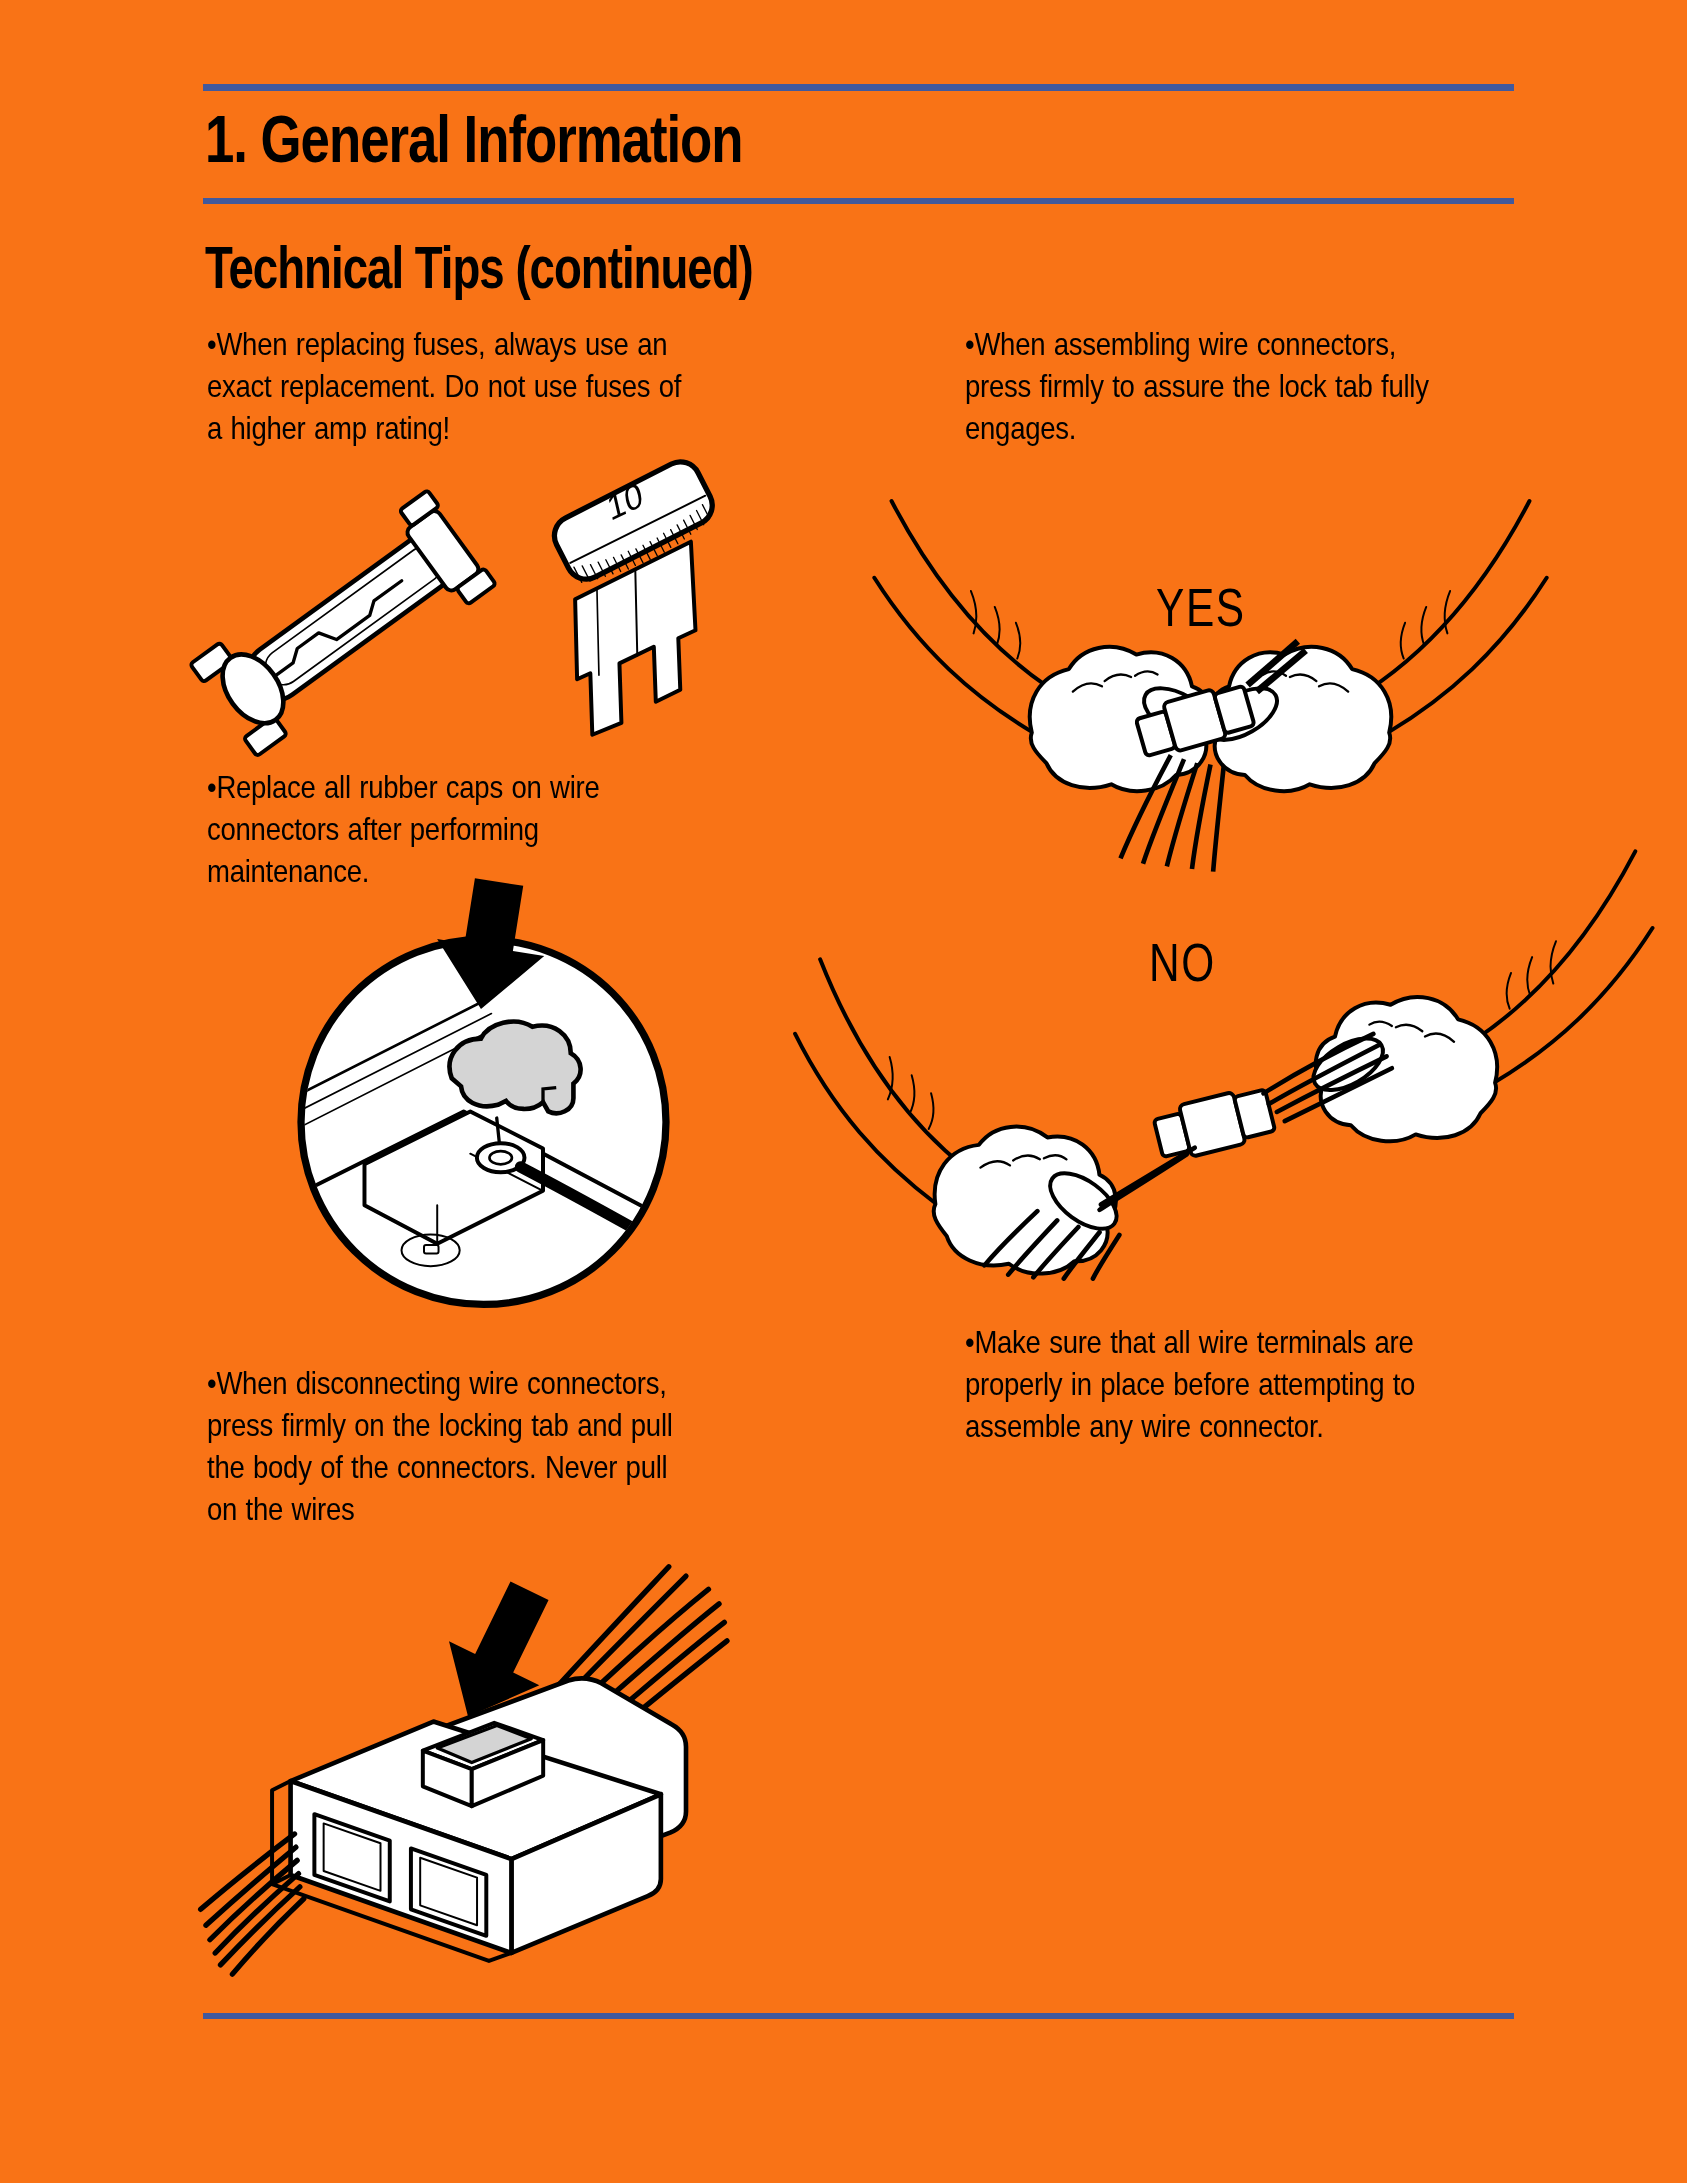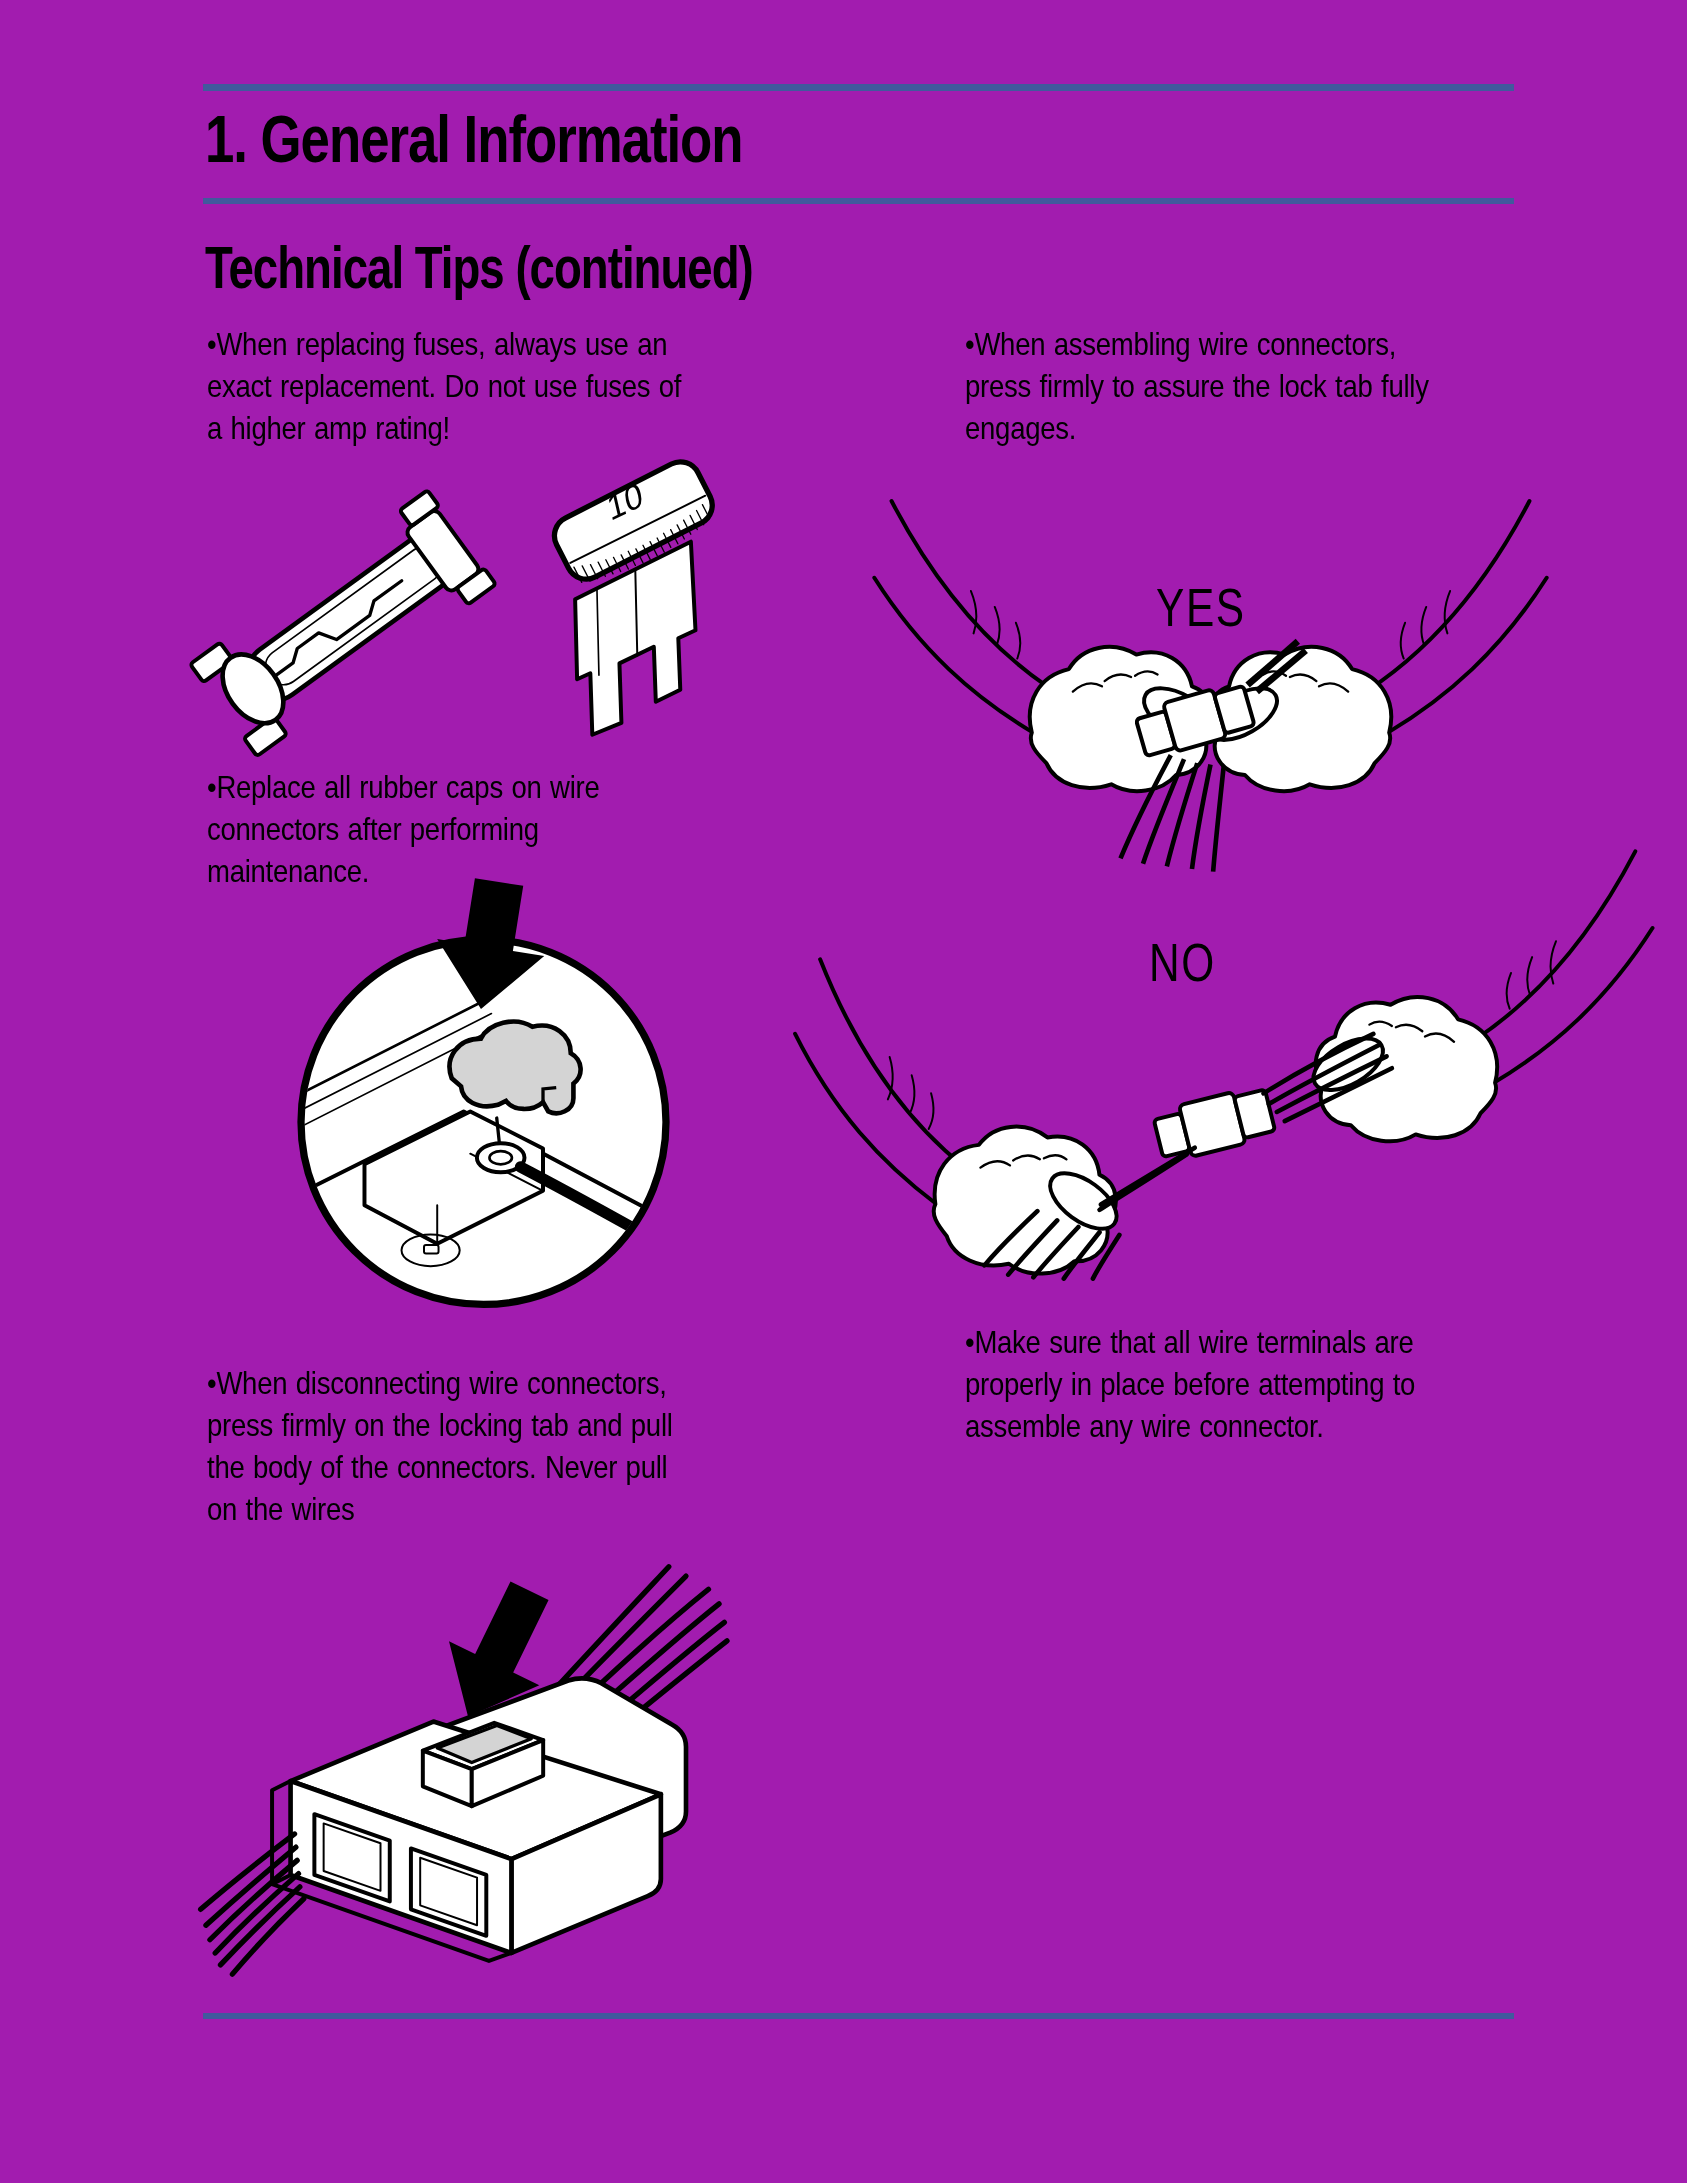--- a/index.html
+++ b/index.html
@@ -1,17 +1,17 @@
 <!DOCTYPE html>
 <html style="font-size:10.6px"><head>
 <meta charset="utf-8">
 <style>
   html,body{margin:0;padding:0;background:#e8e8e8;}
   .page{
-    position:relative; width:1687px; height:2183px; background:#a21caf;
+    position:relative; width:1687px; height:2183px; background:#f97316;
     font-family:"Liberation Sans", sans-serif; color:#000; overflow:hidden;
   }
   .rule{position:absolute; left:203px; width:1311px; background:#41599d;}
   .rule.top{top:84px; height:6.6px;}
   .rule.mid{top:198px; height:6px;}
   .rule.bottom{top:2013px; height:6px;}
   .h1{
     position:absolute; left:205px; top:101px; font-size:66px; font-weight:bold;
     letter-spacing:-1.3px; white-space:nowrap; transform:scaleX(.80); transform-origin:0 0;
   }

